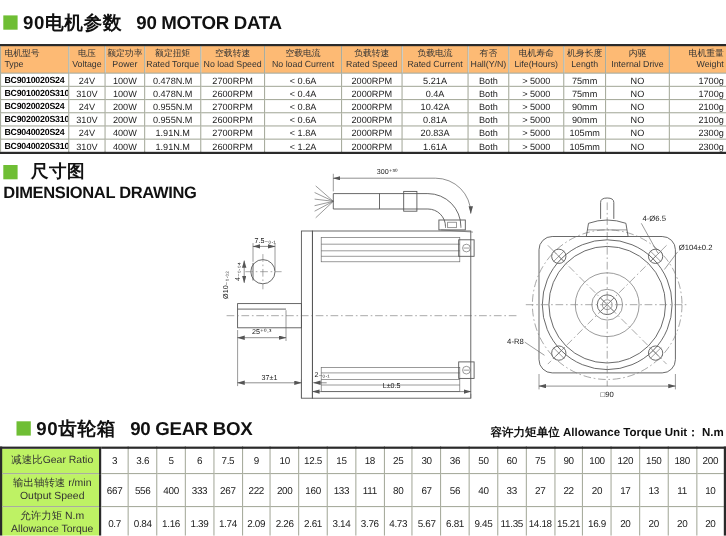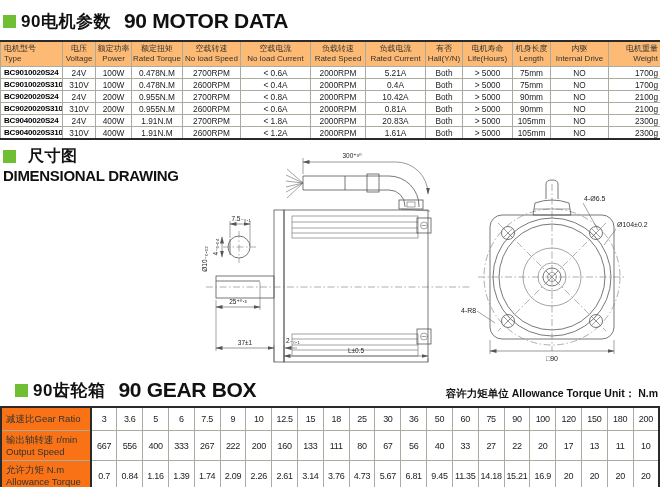--- a/index.html
+++ b/index.html
@@ -3,21 +3,21 @@
 <meta charset="utf-8">
 <style>
   html,body{margin:0;padding:0;background:#fff;}
   .page{position:relative;width:660px;height:487px;background:#fff;overflow:hidden;
         font-family:"Liberation Sans","DejaVu Sans",sans-serif;color:#111;}
 
   
   .sec-title{position:absolute;left:3px;display:flex;align-items:center;gap:5px;font-weight:bold;}
   .bullet{width:13px;height:13px;background:#6fbe34;flex:0 0 auto;}
   .t-zh{font-size:17px;letter-spacing:.5px;}
-  .t-en{font-size:21px;margin-left:8px;letter-spacing:-.3px;text-align:right;}
+  .t-en{font-size:17px;margin-left:8px;letter-spacing:-.3px;text-align:right;}
   .t-zh2{font-size:16px;letter-spacing:.5px;}
   .t-en2{font-size:15px;letter-spacing:-.3px;font-weight:bold;}
   .unit-note{margin-left:auto;font-size:10.5px;font-weight:bold;align-self:flex-end;padding-bottom:1px;text-align:right;}
 
   
   table{border-collapse:collapse;}
   .motor-table{position:absolute;top:40px;left:0;width:660px;table-layout:fixed;
                border-top:2px solid #2a2a2a;border-bottom:2px solid #2a2a2a;font-size:8.5px;color:#222;}
   .motor-table th,.motor-table td{border:1px solid #a9ad9f;overflow:hidden;white-space:nowrap;}
   .motor-table thead th{background:#fdba74;font-weight:normal;color:#333;height:22px;
@@ -25,21 +25,21 @@
   .motor-table thead th:first-child{text-align:left;padding-left:3px;}
   .motor-table thead th:last-child{text-align:right;padding-right:2px;}
   .motor-table tbody td{height:11px;text-align:center;padding:0 1px;font-size:8.3px;color:#222;}
   .motor-table tbody td.model{font-weight:bold;text-align:left;padding-left:3px;font-size:8px;letter-spacing:-.2px;color:#000;}
   .motor-table tbody td:last-child{text-align:right;padding-right:2px;}
 
   
   .gear-table{position:absolute;top:406px;left:0;width:660px;table-layout:fixed;
               border:2px solid #2a2a2a;font-size:9px;color:#222;}
   .gear-table th,.gear-table td{border:1px solid #a9ad9f;overflow:hidden;}
-  .gear-table th.glabel{background:#f97316;font-weight:normal;text-align:left;padding-left:4px;
+  .gear-table th.glabel{background:#bef264;font-weight:normal;text-align:center;padding-left:4px;
                         font-size:9.5px;line-height:1.2;color:#333;border-right:2px solid #2a2a2a;}
   .gear-table td{text-align:center;padding:0;letter-spacing:-.3px;}
   .gear-table tr.r1 th,.gear-table tr.r1 td{height:20px;}
   .gear-table tr.r2 th,.gear-table tr.r2 td{height:27px;}
   .gear-table tr.r3 th,.gear-table tr.r3 td{height:27px;}
 
   
   .drawing{position:absolute;left:200px;top:142px;width:460px;height:234px;}
   .ln{stroke:#555;stroke-width:.8;fill:none;}
   .lt{stroke:#666;stroke-width:.6;fill:none;}

